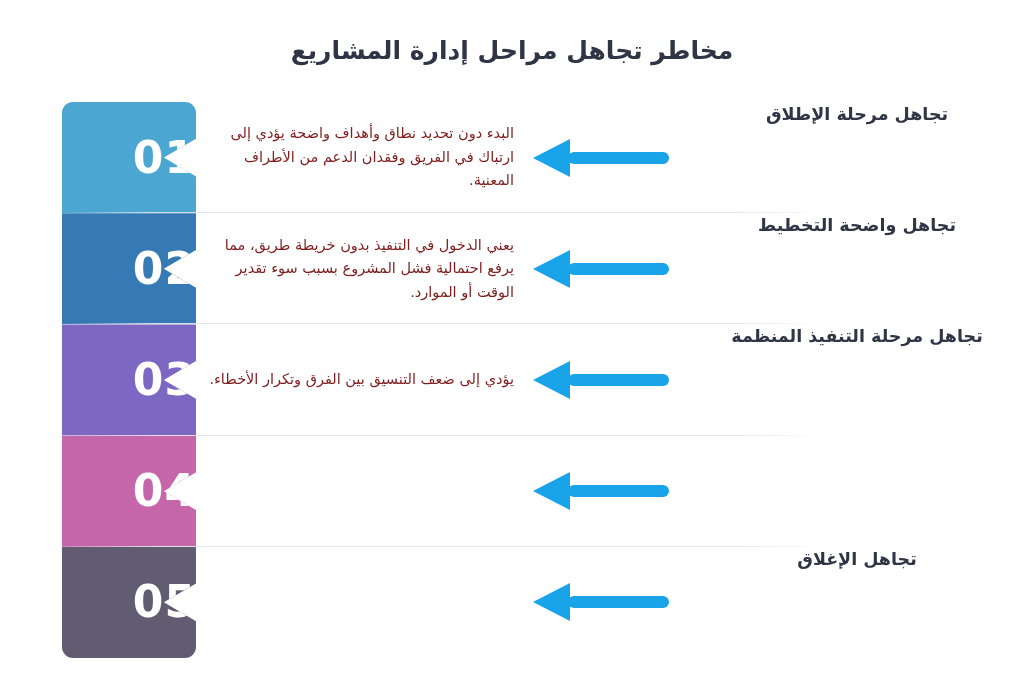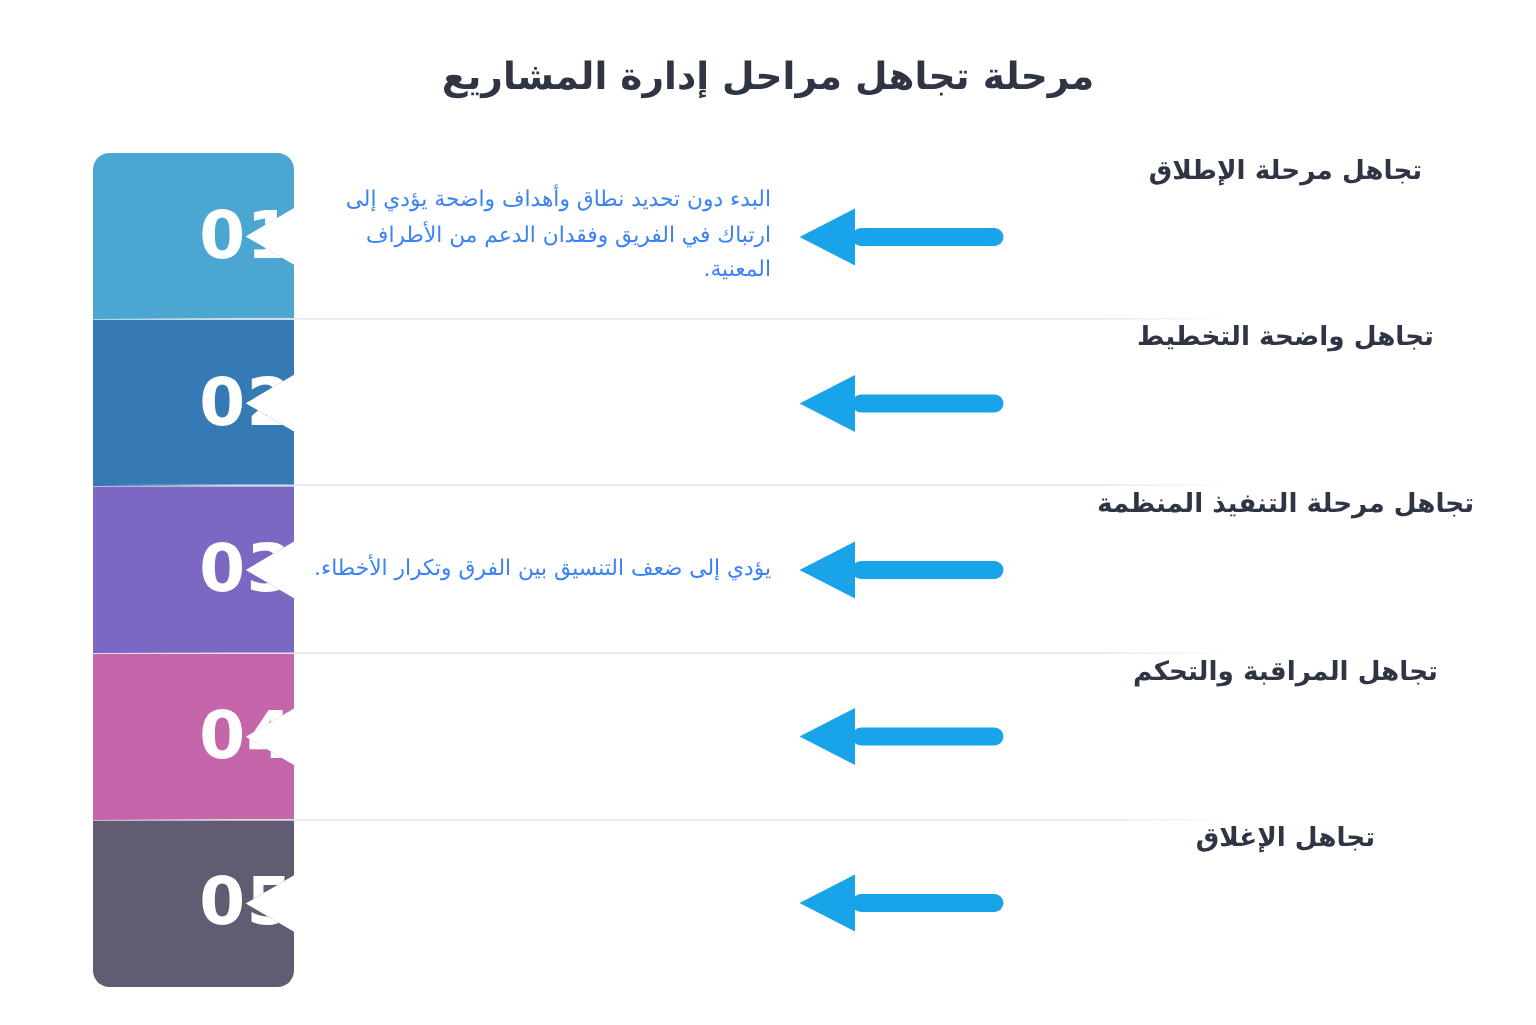--- a/index.html
+++ b/index.html
@@ -108,21 +108,21 @@
     height: 111.2px;
     display: flex;
     align-items: center;
     justify-content: flex-start;
     text-align: right;
     direction: rtl;
   }
   .desc-text {
     font-size: 14.5px;
     line-height: 1.62;
-    color: #3b82f6;
+    color: #7f1d1d;
     width: 100%;
     text-align: right;
   }
 
   
   .arrow {
     position: absolute;
     left: 532px;
     top: 0;
     width: 140px;
@@ -150,21 +150,21 @@
     color: #2f3545;
     text-align: center;
     line-height: 1.4;
   }
 </style>
 </head>
 <body>
 
 <div class="canvas">
 
-  <div class="page-title">مرحلة تجاهل مراحل إدارة المشاريع</div>
+  <div class="page-title">مخاطر تجاهل مراحل إدارة المشاريع</div>
 
   <div class="rows">
 
     <div class="row">
       <div class="num-block" style="background-color: rgb(75, 167, 209);">
         <span class="num-text">01</span>
       </div>
       <div class="desc">
         <span class="desc-text">البدء دون تحديد نطاق وأهداف واضحة يؤدي إلى ارتباك في الفريق وفقدان الدعم من الأطراف المعنية.</span>
       </div>
@@ -177,20 +177,23 @@
       <div class="stage">
         <span class="stage-text">تجاهل مرحلة الإطلاق</span>
       </div>
       <div class="row-sep"></div>
     </div>
 
     <div class="row">
       <div class="num-block" style="background-color: rgb(53, 121, 181);">
         <span class="num-text">02</span>
       </div>
+      <div class="desc">
+        <span class="desc-text">يعني الدخول في التنفيذ بدون خريطة طريق، مما يرفع احتمالية فشل المشروع بسبب سوء تقدير الوقت أو الموارد.</span>
+      </div>
       <div class="arrow">
         <svg width="140" height="42" viewBox="0 0 140 42" aria-hidden="true">
           <path d="M1 21 L38 2 L38 40 Z" fill="#19A3E8"></path>
           <rect x="36" y="15" width="101" height="12" rx="6" fill="#19A3E8"></rect>
         </svg>
       </div>
       <div class="stage">
         <span class="stage-text">تجاهل واضحة التخطيط</span>
       </div>
       <div class="row-sep"></div>
@@ -218,23 +221,20 @@
     <div class="row">
       <div class="num-block" style="background-color: rgb(197, 102, 171);">
         <span class="num-text">04</span>
       </div>
       <div class="arrow">
         <svg width="140" height="42" viewBox="0 0 140 42" aria-hidden="true">
           <path d="M1 21 L38 2 L38 40 Z" fill="#19A3E8"></path>
           <rect x="36" y="15" width="101" height="12" rx="6" fill="#19A3E8"></rect>
         </svg>
       </div>
-      <div class="stage">
-        <span class="stage-text">تجاهل المراقبة والتحكم</span>
-      </div>
       <div class="row-sep"></div>
     </div>
 
     <div class="row">
       <div class="num-block" style="background-color: rgb(98, 92, 114);">
         <span class="num-text">05</span>
       </div>
       <div class="arrow">
         <svg width="140" height="42" viewBox="0 0 140 42" aria-hidden="true">
           <path d="M1 21 L38 2 L38 40 Z" fill="#19A3E8"></path>

